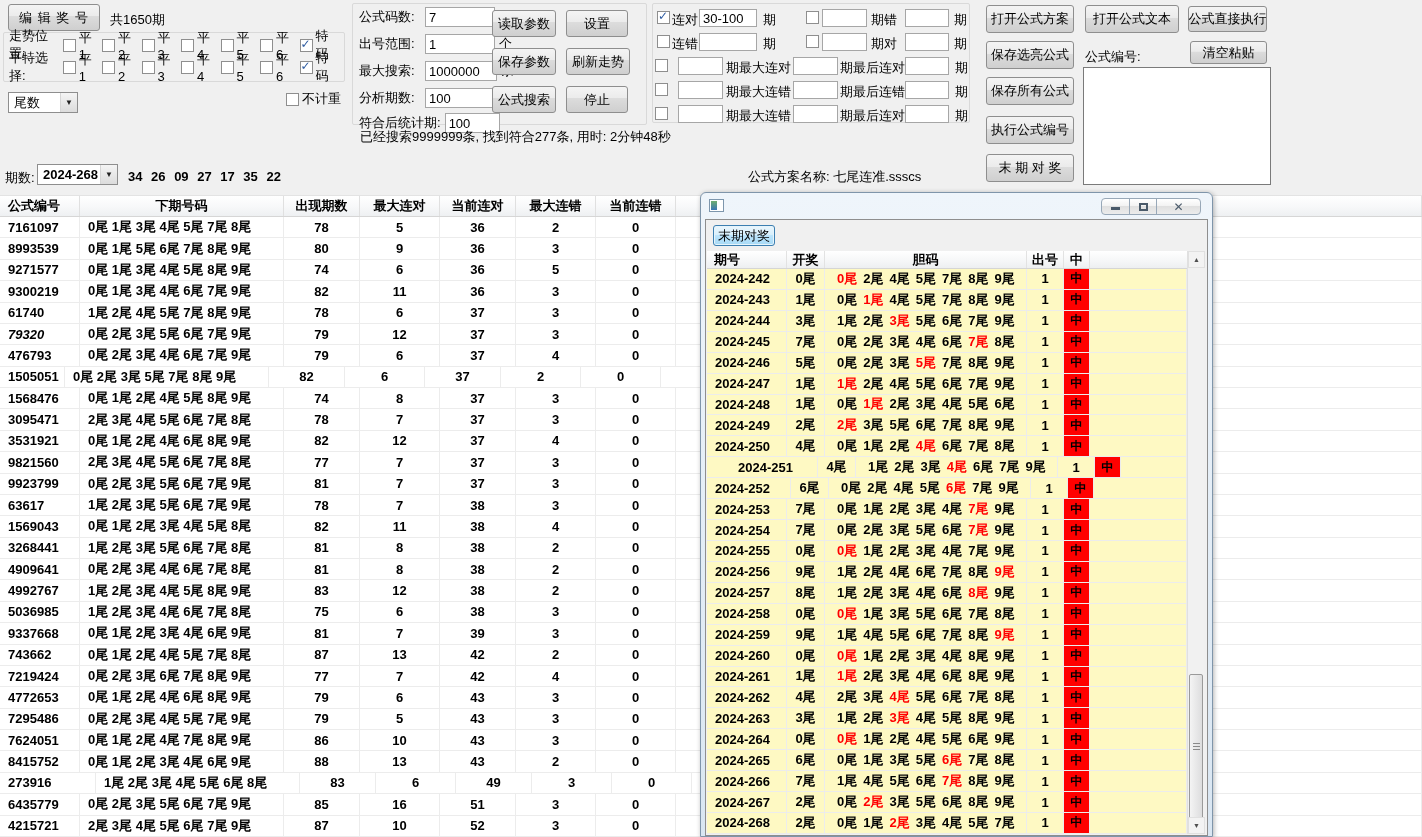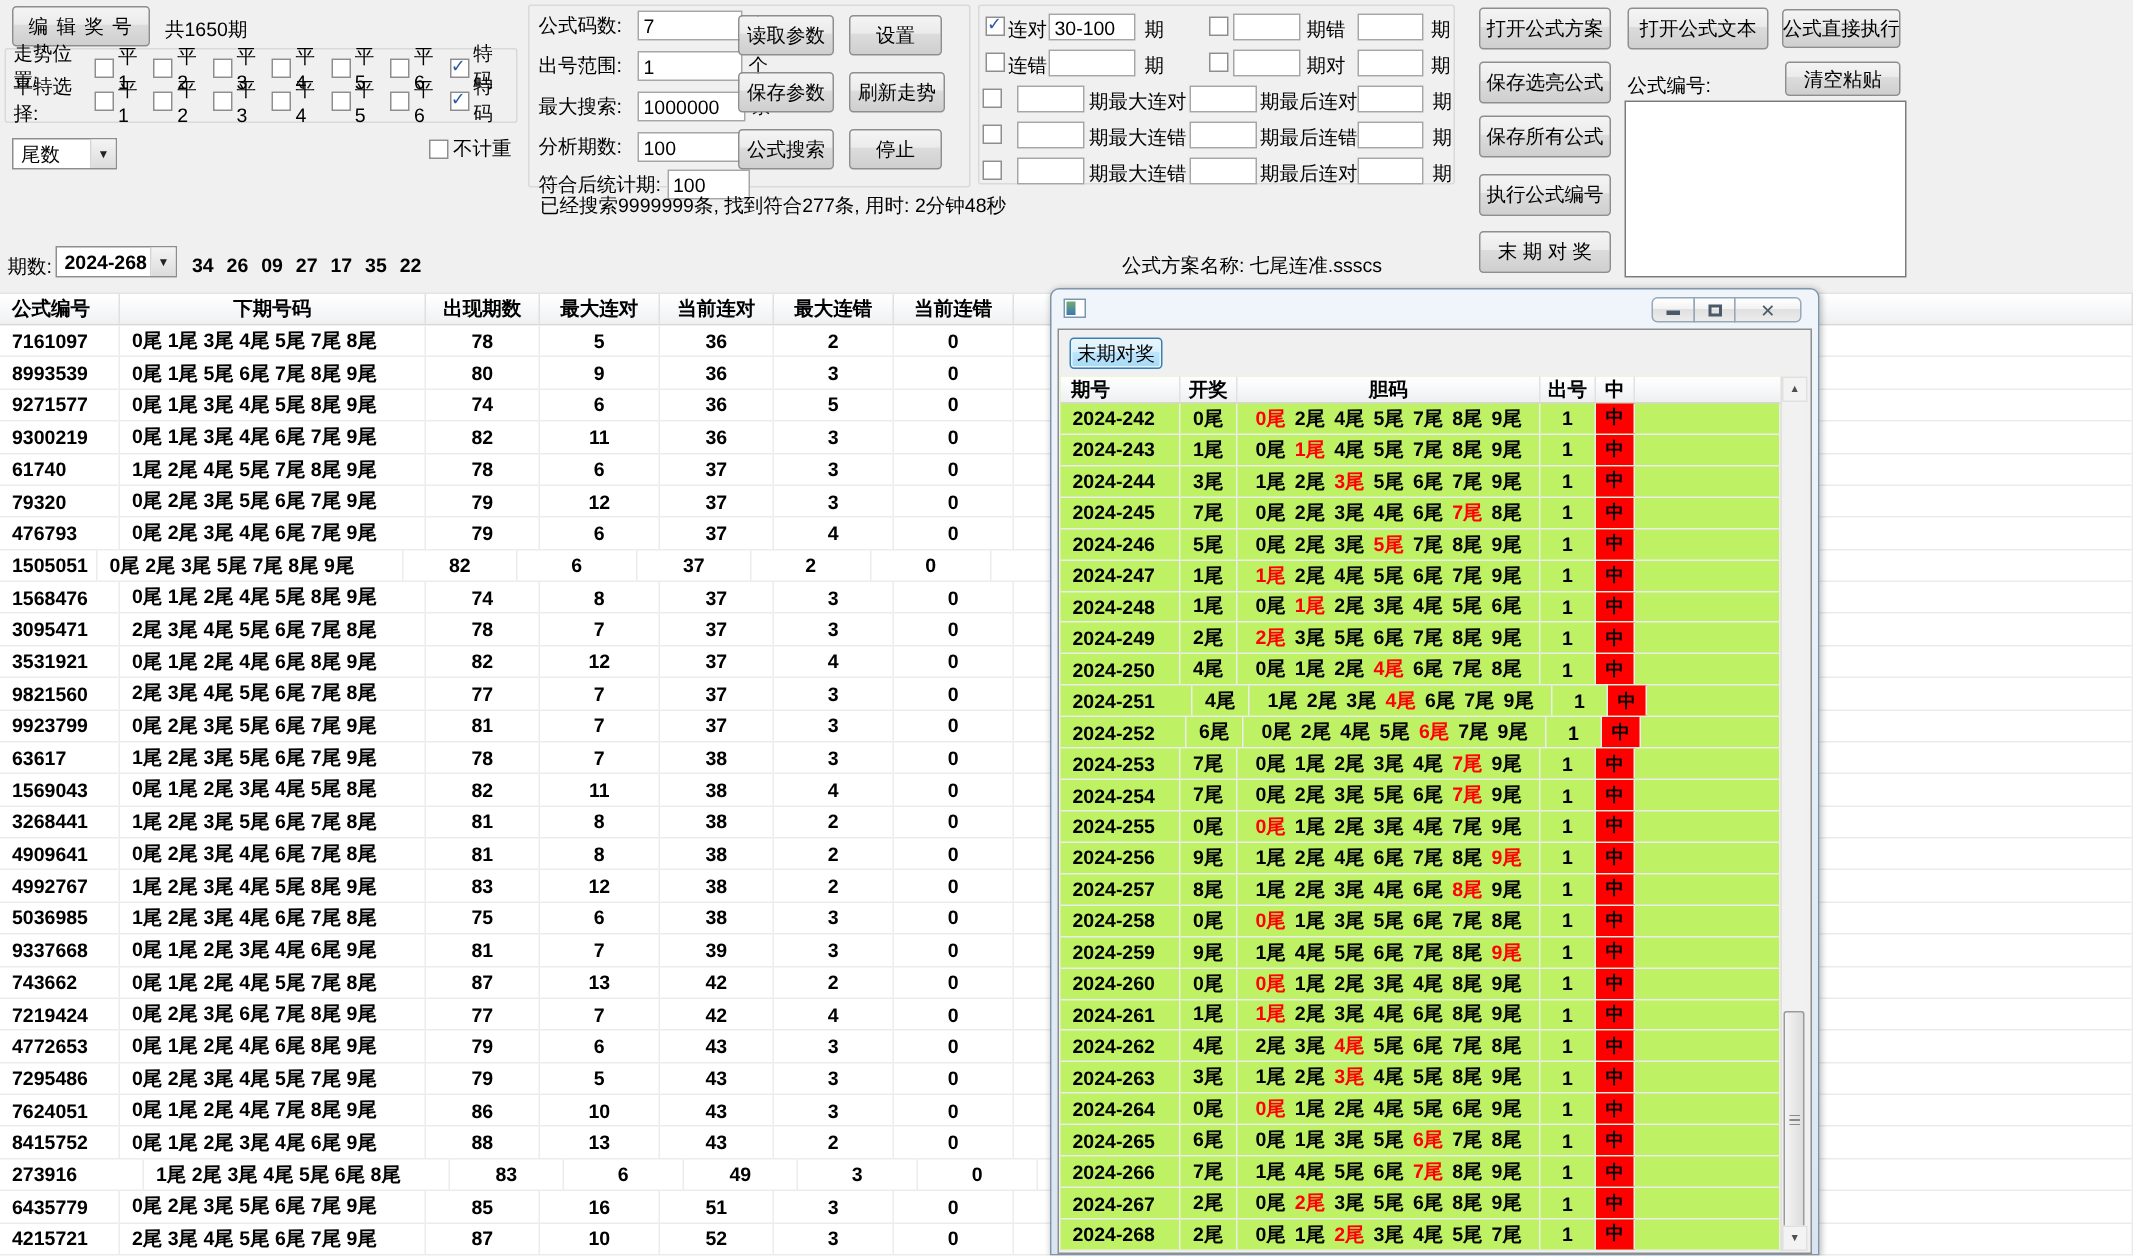--- a/index.html
+++ b/index.html
@@ -58,21 +58,21 @@
   .capbtn.min{width:29px;border-radius:4px 0 0 4px;}
   .capbtn.max{width:28px;}
   .capbtn.close{width:45px;border-radius:0 4px 4px 0;font-size:12px;font-weight:bold;color:#4a5a6a;}
   .glyph-min{width:9px;height:3px;background:#4a5a6a;margin-top:4px;}
   .glyph-max{width:9px;height:8px;border:2px solid #4a5a6a;box-sizing:border-box;}
   #popContent{position:absolute;left:4px;right:4px;top:26px;bottom:0;background:#f0f0f0;
               border:1px solid #8e8e8e;box-sizing:border-box;}
   #lastBtn{position:absolute;left:7px;top:5px;width:62px;height:21px;display:flex;align-items:center;
            justify-content:center;background:linear-gradient(#eaf6fd,#d9f0fc 45%,#bee6fd 46%,#a7d9f5);
            border:1px solid #3c7fb1;border-radius:3px;box-shadow:inset 0 0 0 1px #e6f4fb;box-sizing:border-box;}
-  #popList{position:absolute;left:1px;top:31px;width:497px;bottom:1px;background:#bef264;}
+  #popList{position:absolute;left:1px;top:31px;width:497px;bottom:1px;background:#fef9c3;}
   #popHeader{position:absolute;left:0;top:0;right:0;height:18px;display:flex;
       background:linear-gradient(#ffffff,#f6f7f8 55%,#edeff1);border-bottom:1px solid #d5d5d5;
       box-sizing:border-box;font-weight:bold;}
   .phcell{flex:none;border-right:1px solid #e2e2e2;display:flex;align-items:center;justify-content:center;
           box-sizing:border-box;height:100%;}
   .phcell.left{justify-content:flex-start;padding-left:7px;}
   #popRows{position:absolute;left:0;top:18px;right:17px;bottom:0;display:flex;flex-direction:column;}
   .prow{flex:1;display:flex;border-bottom:1px solid #ececec;box-sizing:border-box;font-weight:bold;}
   .pcell{flex:none;display:flex;align-items:center;justify-content:center;border-right:1px solid #ececec;box-sizing:border-box;}
   .pcell.left{justify-content:flex-start;padding-left:8px;}
@@ -334,21 +334,21 @@
       <div class="mcell left" style="width: 80px;">61740</div>
       <div class="mcell left" style="width: 204px;">1尾 2尾 4尾 5尾 7尾 8尾 9尾</div>
       <div class="mcell" style="width: 76px;">78</div>
       <div class="mcell" style="width: 80px;">6</div>
       <div class="mcell" style="width: 76px;">37</div>
       <div class="mcell" style="width: 80px;">3</div>
       <div class="mcell" style="width: 80px;">0</div>
       <div class="mcell" style="flex: 1 1 0%;"></div>
     </div>
     <div class="mrow">
-      <div class="mcell left" style="width: 80px;">79320</div>
+      <div class="mcell left" style="width: 80px; font-style: italic;">79320</div>
       <div class="mcell left" style="width: 204px;">0尾 2尾 3尾 5尾 6尾 7尾 9尾</div>
       <div class="mcell" style="width: 76px;">79</div>
       <div class="mcell" style="width: 80px;">12</div>
       <div class="mcell" style="width: 76px;">37</div>
       <div class="mcell" style="width: 80px;">3</div>
       <div class="mcell" style="width: 80px;">0</div>
       <div class="mcell" style="flex: 1 1 0%;"></div>
     </div>
     <div class="mrow">
       <div class="mcell left" style="width: 80px;">476793</div>
@@ -745,21 +745,21 @@
               <span class="tok red">4尾</span>
               <span class="tok">6尾</span>
               <span class="tok">7尾</span>
               <span class="tok">8尾</span>
             </div>
             <div class="pcell" style="width: 37px;">1</div>
             <div class="pcell hit" style="width: 26px;">中</div>
             <div class="pcell" style="flex: 1 1 0%;"></div>
           </div>
           <div class="prow">
-            <div class="pcell left" style="width: 88px;">2024-251</div>
+            <div class="pcell left" style="width: 88px; margin-left: 23px;">2024-251</div>
             <div class="pcell" style="width: 38px;">4尾</div>
             <div class="pcell codes" style="width: 202px;">
               <span class="tok">1尾</span>
               <span class="tok">2尾</span>
               <span class="tok">3尾</span>
               <span class="tok red">4尾</span>
               <span class="tok">6尾</span>
               <span class="tok">7尾</span>
               <span class="tok">9尾</span>
             </div>

